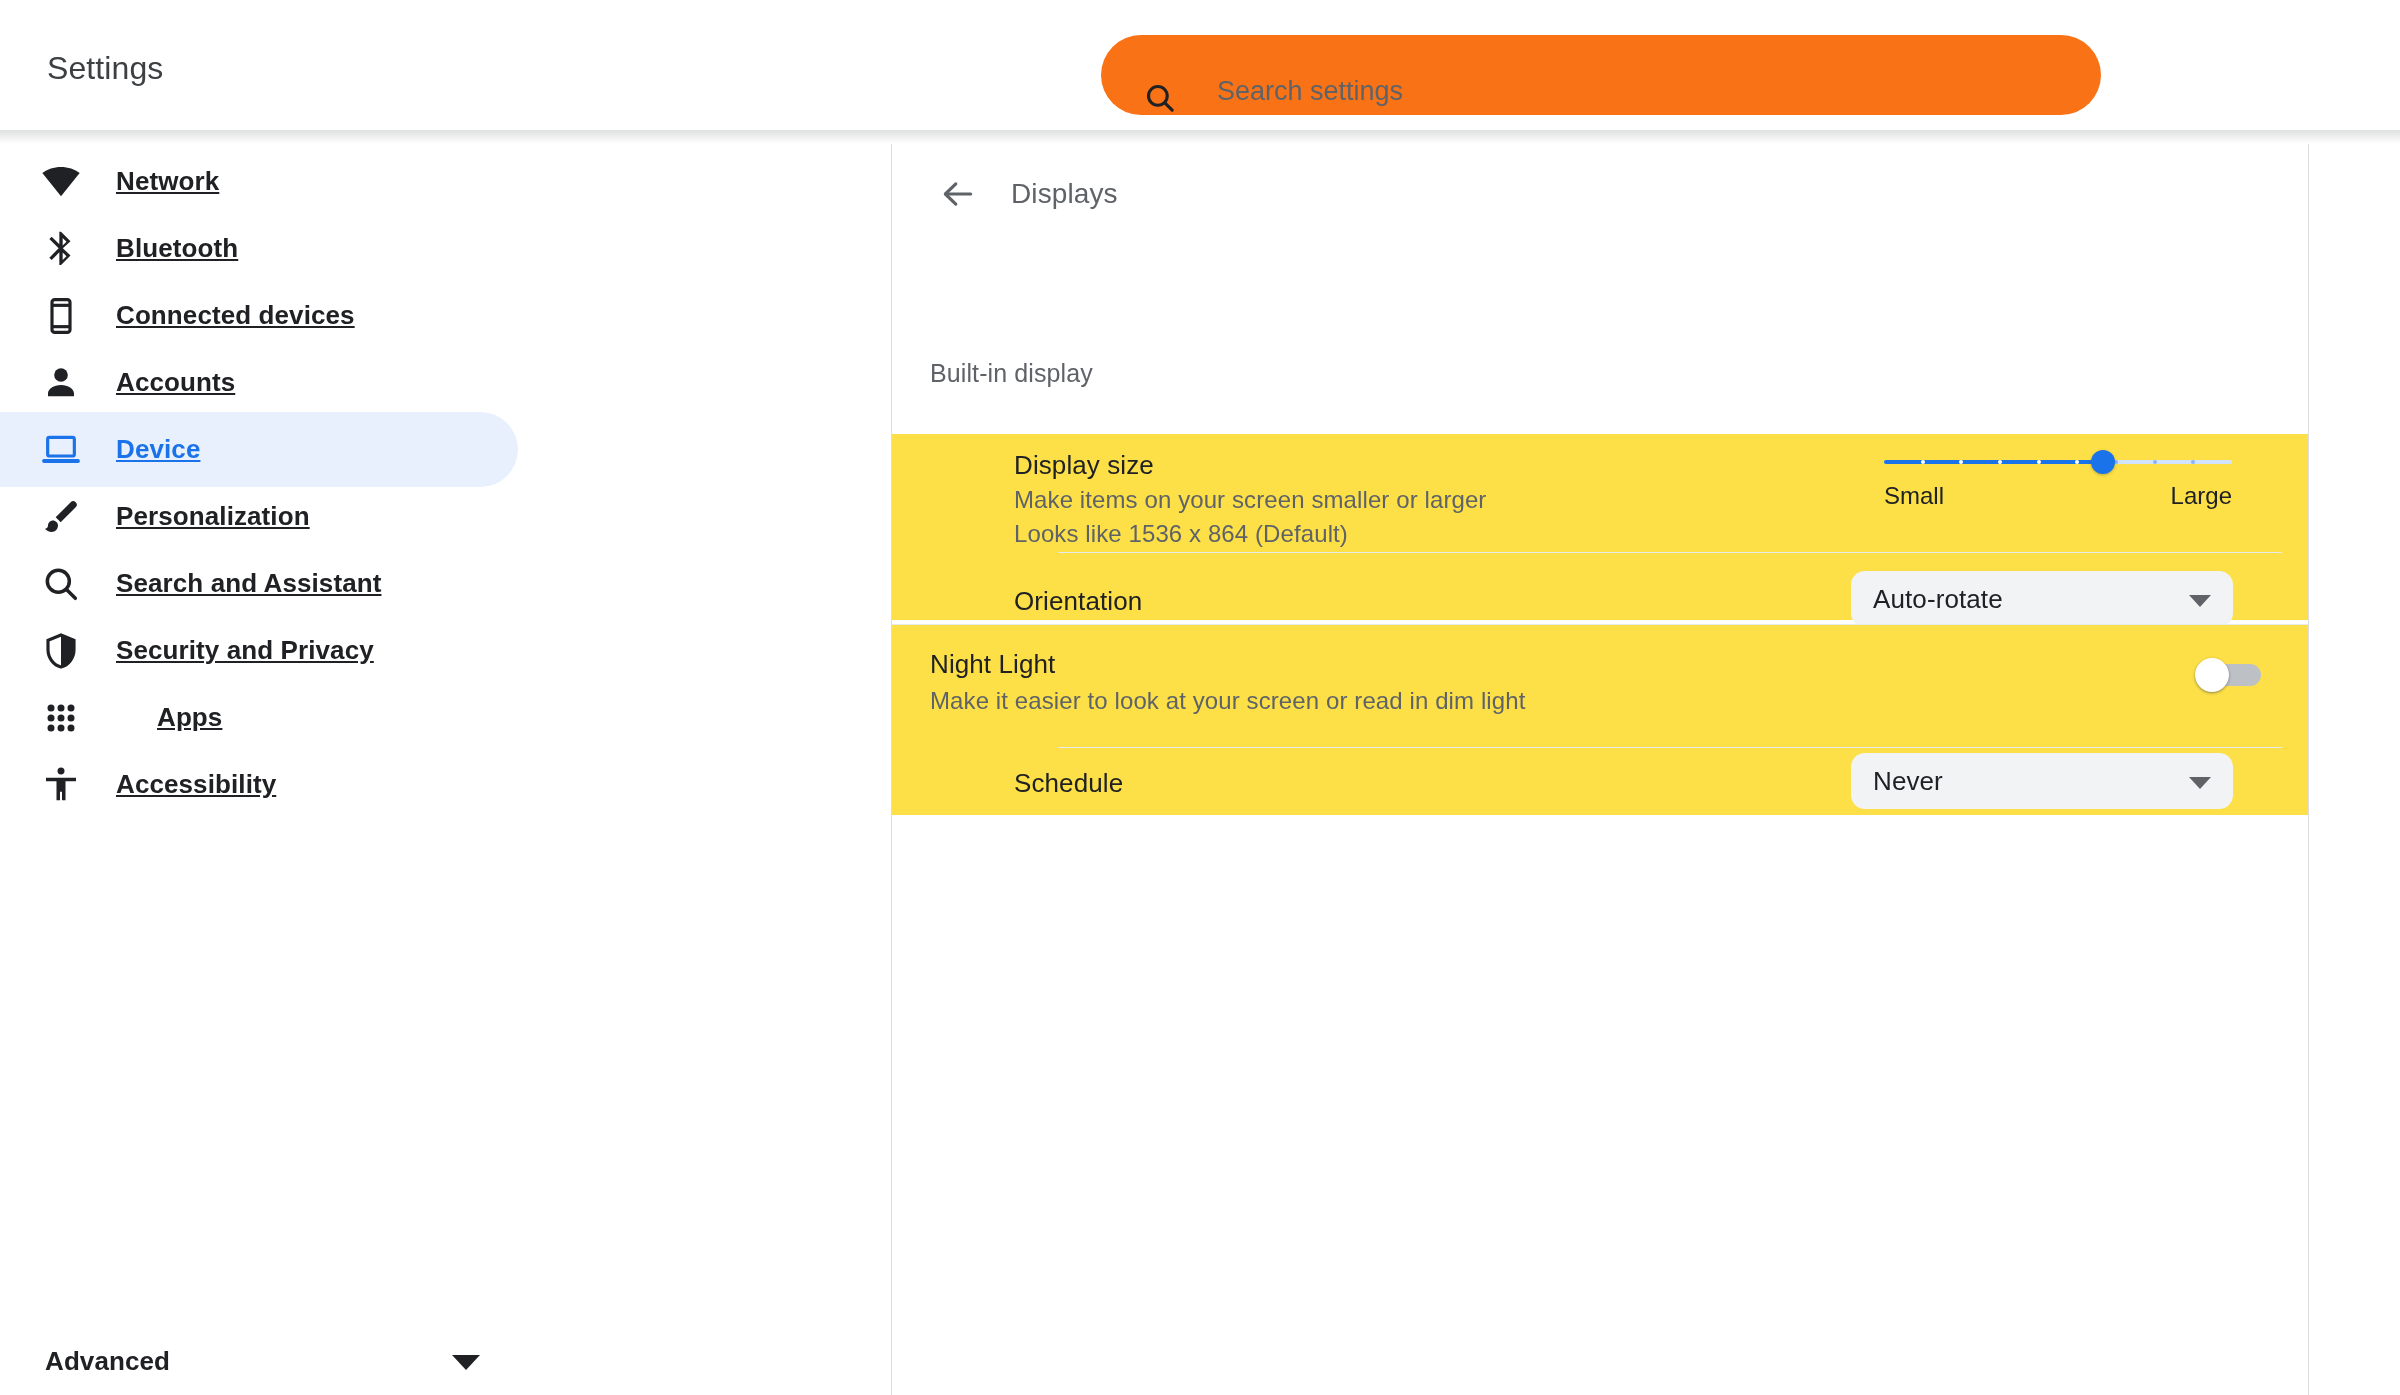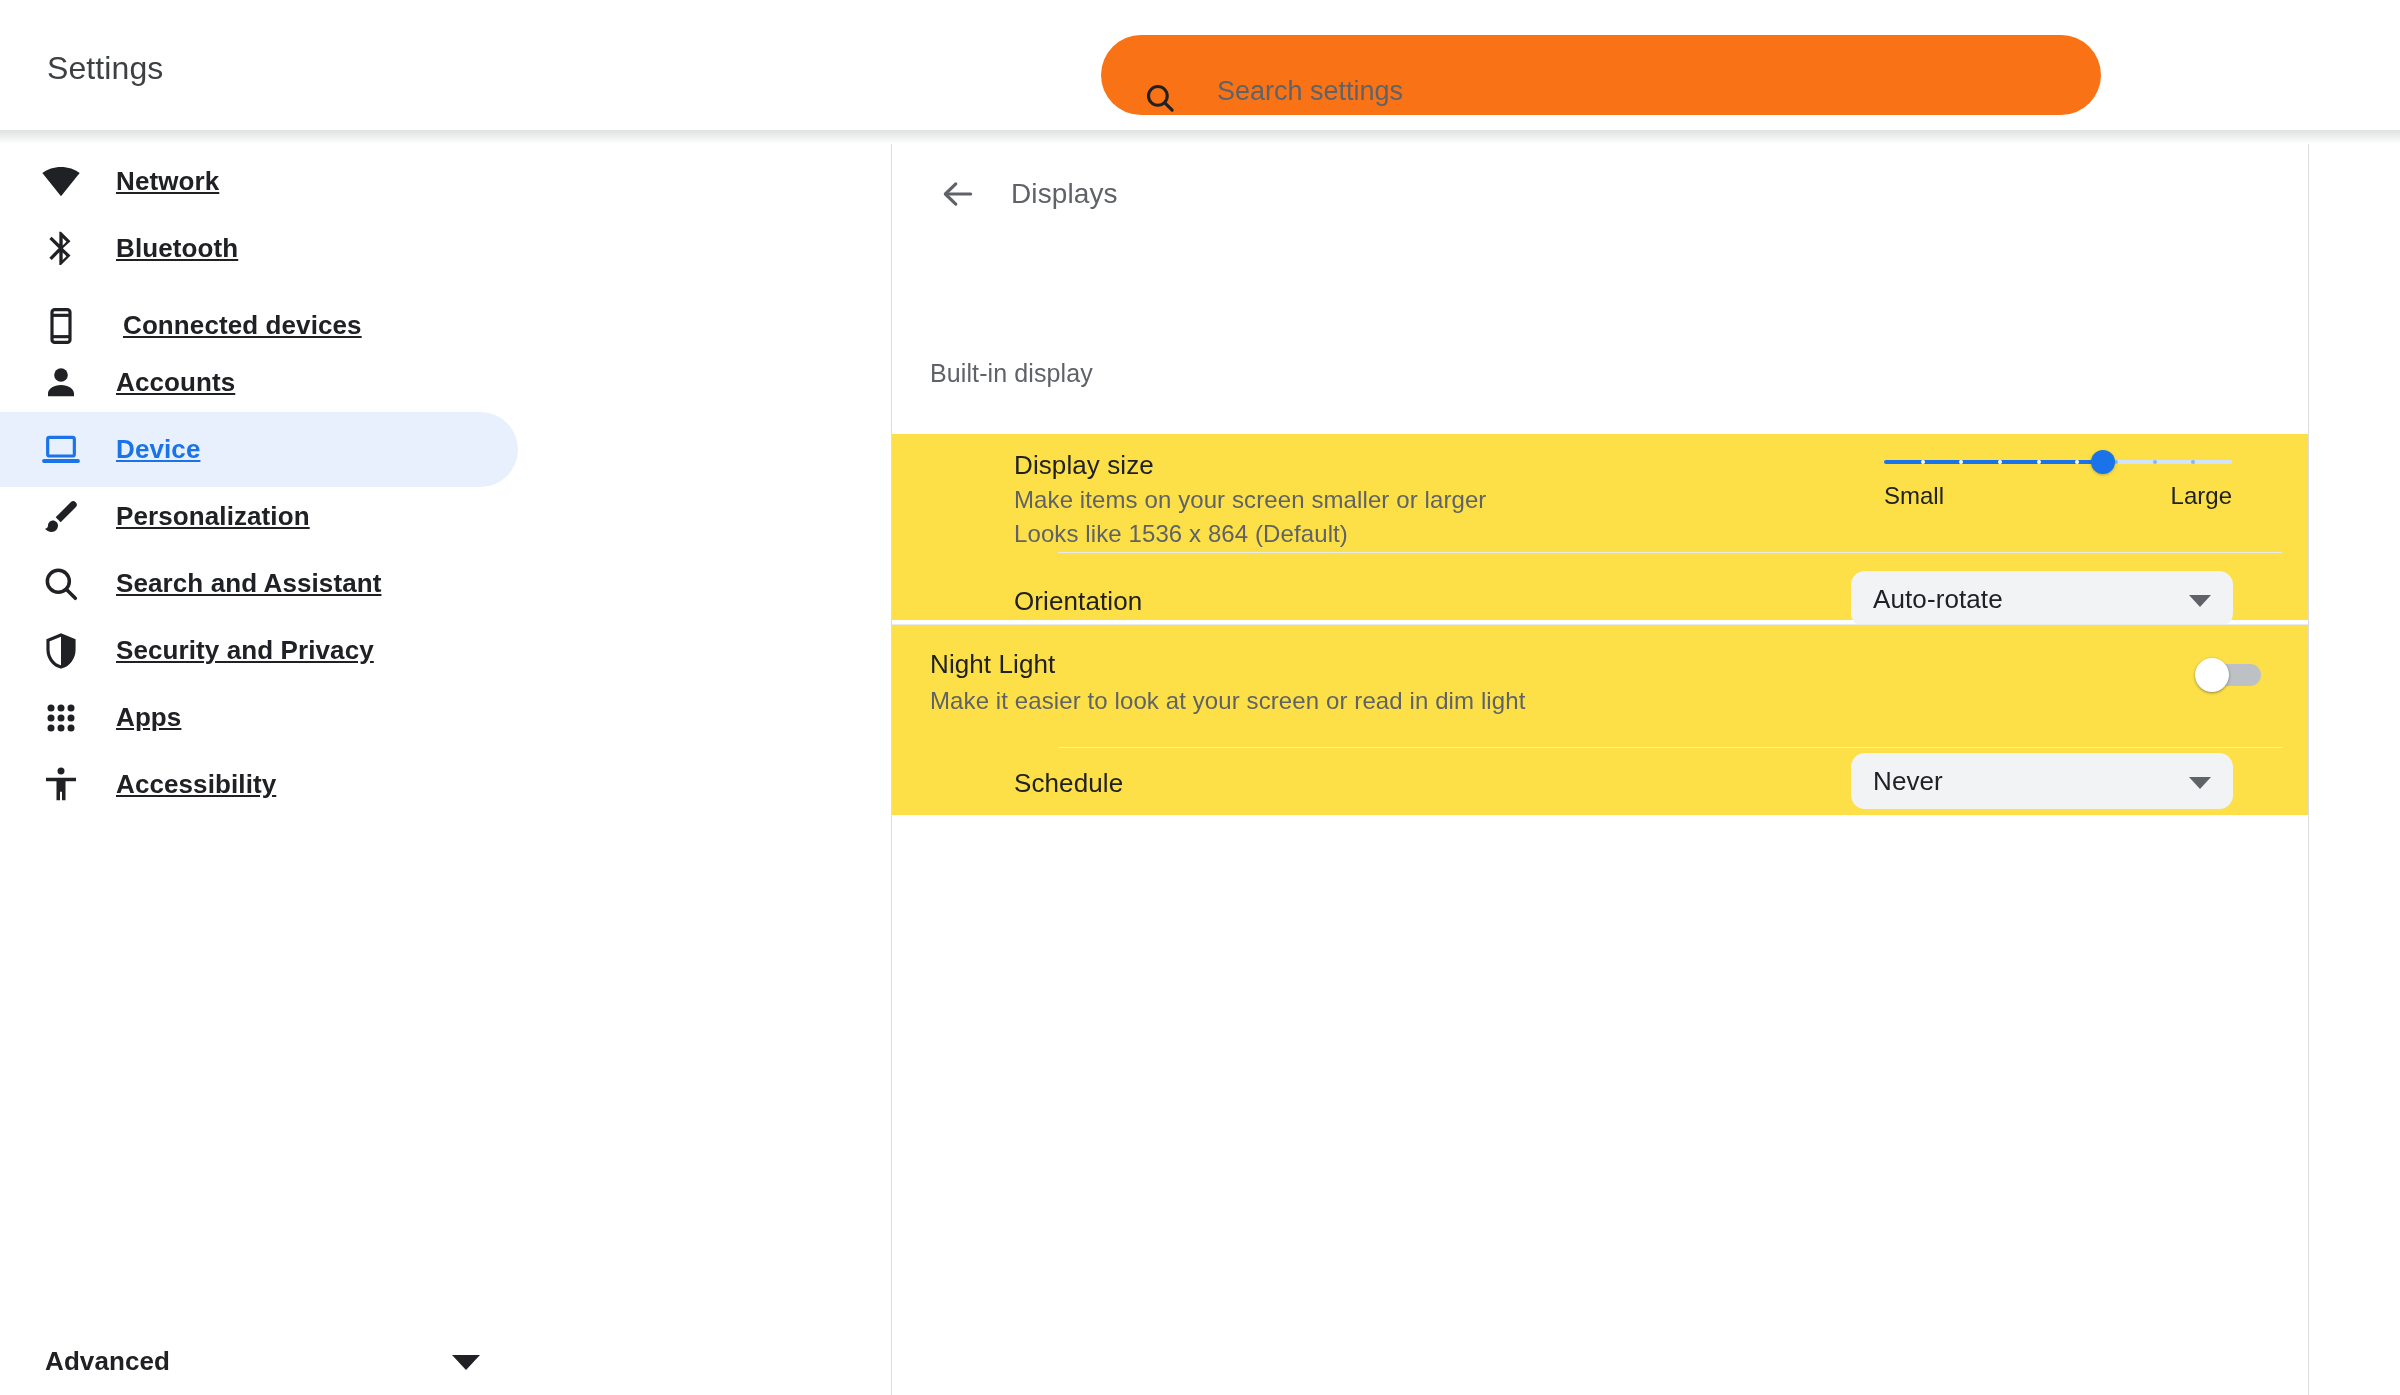--- a/index.html
+++ b/index.html
@@ -239,21 +239,21 @@
 
       <div class="nav-item" style="top:67px;">
         <span class="nav-ico">
           <svg viewBox="0 0 24 24" fill="currentColor">
               <path d="M17.7 7.3 12 1.6h-1v7.6L6.4 4.6 5 6l5.6 5.6L5 17.2l1.4 1.4L11 14v7.6h1l5.7-5.7-4.6-4.3 4.6-4.3zM13 5.4l2.3 2.3L13 9.9V5.4zm2.3 10.9L13 18.6v-4.5l2.3 2.2z"></path>
             </svg>
         </span>
         <span class="nav-label">Bluetooth</span>
       </div>
 
-      <div class="nav-item" style="top:144px;gap:7px;">
+      <div class="nav-item" style="top:134px;">
         <span class="nav-ico">
           <svg viewBox="0 0 24 24" fill="none" stroke="currentColor" stroke-width="1.9">
             <rect x="6.6" y="2.2" width="10.8" height="19.6" rx="1.6"></rect>
             <line x1="6.6" y1="5.6" x2="17.4" y2="5.6"></line>
             <line x1="6.6" y1="18.4" x2="17.4" y2="18.4"></line>
           </svg>
         </span>
         <span class="nav-label">Connected devices</span>
       </div>
 
@@ -300,21 +300,21 @@
       <div class="nav-item" style="top:469px;">
         <span class="nav-ico">
           <svg viewBox="0 0 24 24" fill="none" stroke="currentColor" stroke-width="1.9">
             <path d="M12 2.4 4.2 5.6v5.7c0 4.8 3.3 9.2 7.8 10.3 4.5-1.1 7.8-5.5 7.8-10.3V5.6L12 2.4z"></path>
             <path d="M12 2.4v19.2c4.5-1.1 7.8-5.5 7.8-10.3V5.6L12 2.4z" fill="currentColor" stroke="none"></path>
           </svg>
         </span>
         <span class="nav-label">Security and Privacy</span>
       </div>
 
-      <div class="nav-item" style="top:536px;">
+      <div class="nav-item" style="top:536px;gap:41px;">
         <span class="nav-ico">
           <svg viewBox="0 0 24 24" fill="currentColor">
             <circle cx="6" cy="6" r="2.1"></circle>
               <circle cx="12" cy="6" r="2.1"></circle>
               <circle cx="18" cy="6" r="2.1"></circle>
             <circle cx="6" cy="12" r="2.1"></circle>
               <circle cx="12" cy="12" r="2.1"></circle>
               <circle cx="18" cy="12" r="2.1"></circle>
             <circle cx="6" cy="18" r="2.1"></circle>
               <circle cx="12" cy="18" r="2.1"></circle>

